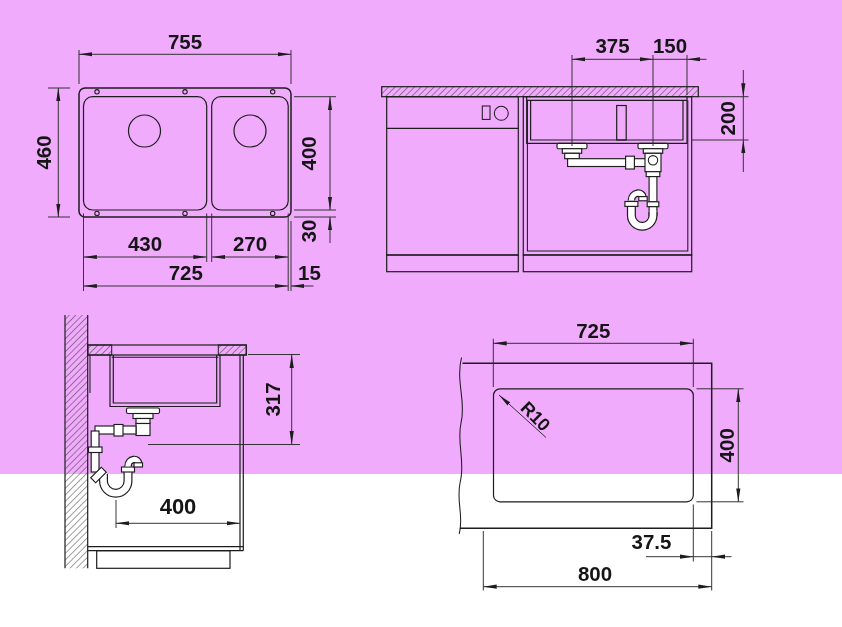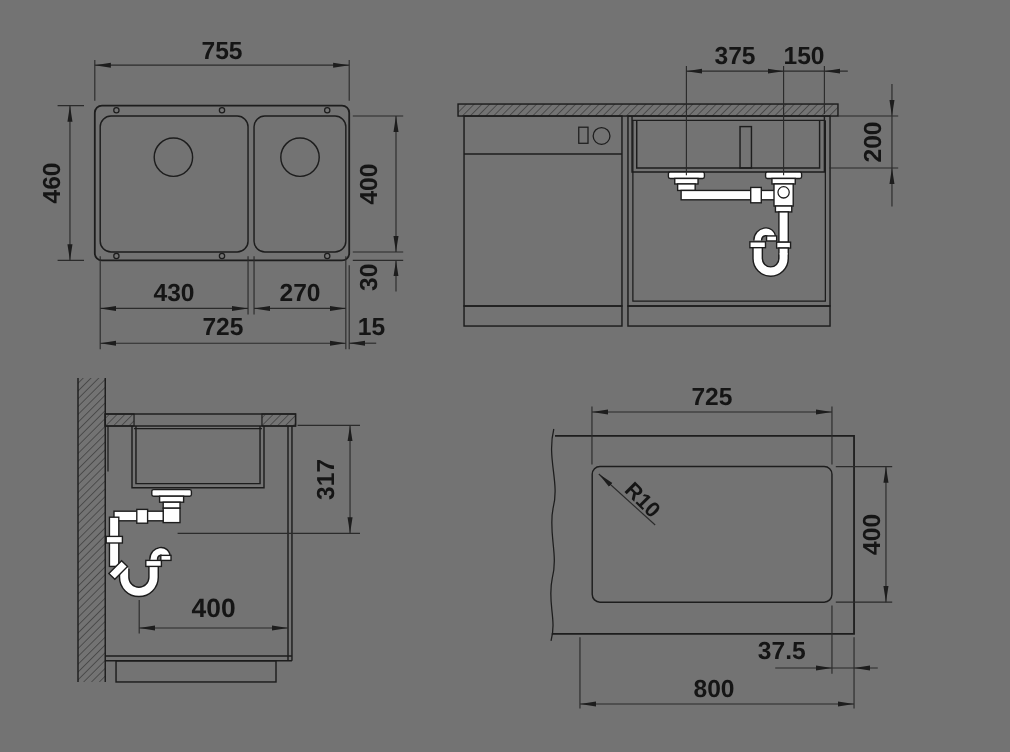--- a/index.html
+++ b/index.html
@@ -1,17 +1,17 @@
 <!DOCTYPE html>
 <html><head>
 <meta charset="utf-8">
 <style>
   html,body{margin:0;padding:0;background:#ffffff;}
   body{width:842px;height:627px;overflow:hidden;font-family:"Liberation Sans",sans-serif;}
-  .stage{position:relative;width:842px;height:627px;background:#737373;}
+  .stage{position:relative;width:842px;height:474px;background:#f0abfc;}
   svg{display:block;}
   
   .ol{stroke:#1d1d1d;stroke-width:1.5;fill:none;stroke-linecap:butt;stroke-linejoin:miter;}
   .om{stroke:#1d1d1d;stroke-width:1.2;fill:none;}
   .thin{stroke:#1d1d1d;stroke-width:1.05;fill:none;}
   
   .dl{stroke:#2b2b2b;stroke-width:0.95;fill:none;}
   
   .hatch{fill:url(#hatchPat);stroke:#1d1d1d;stroke-width:1.2;}
   .hatchNB{fill:url(#hatchPat);stroke:#1d1d1d;stroke-width:1.0;}

